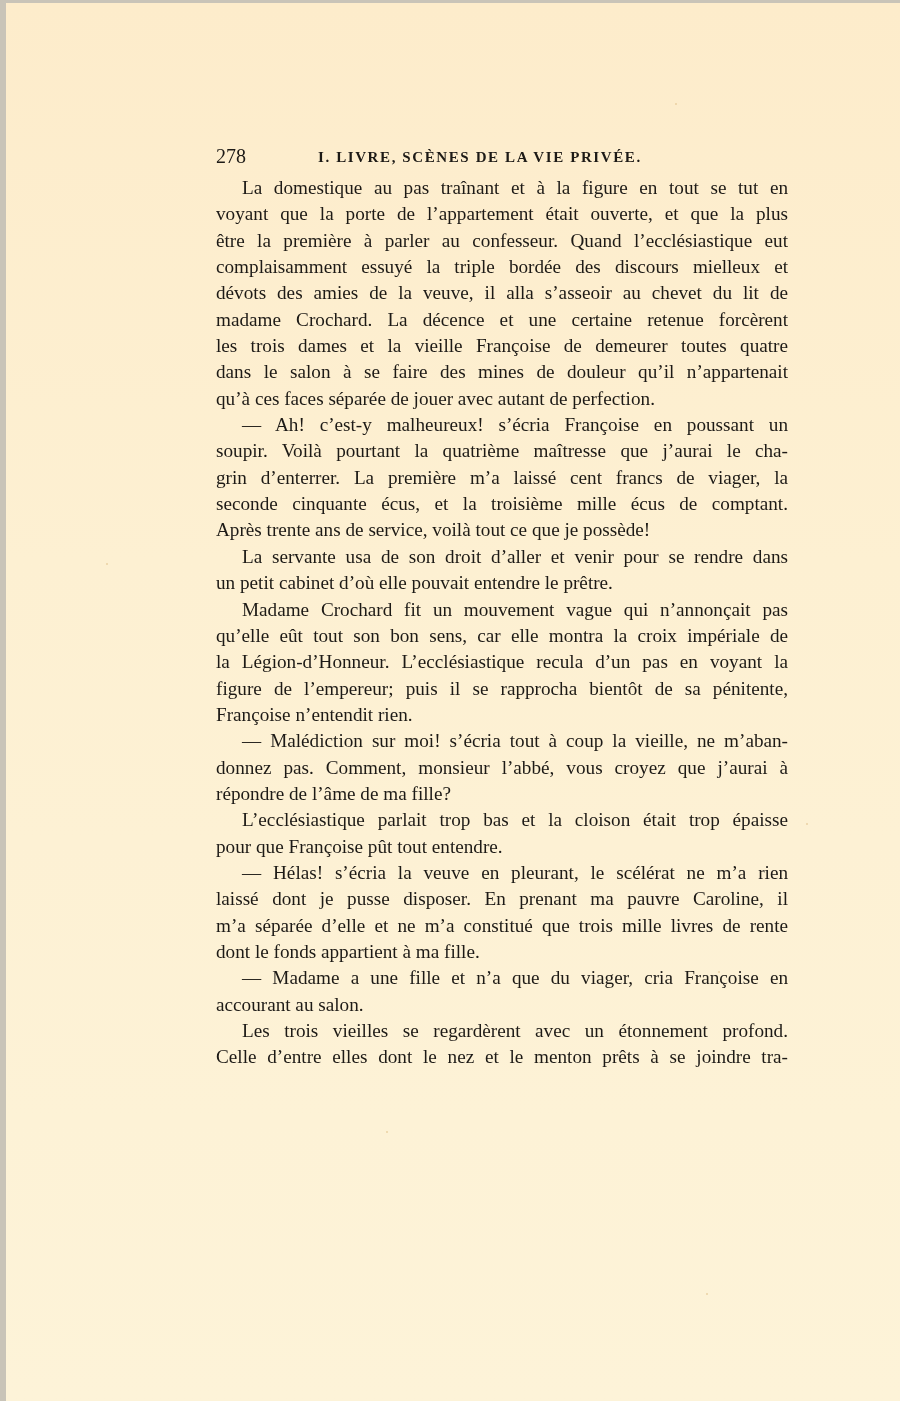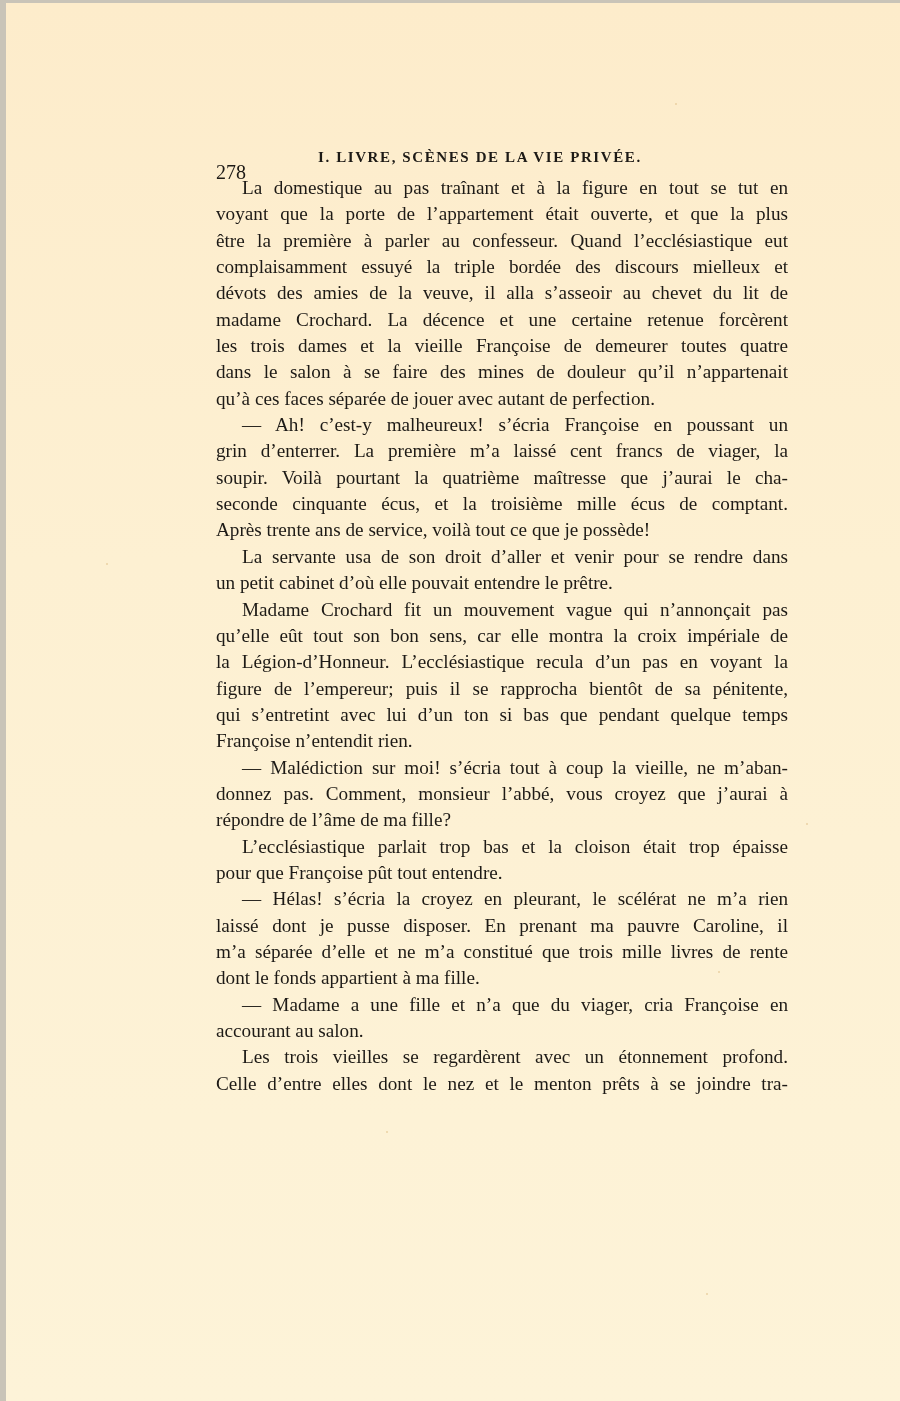--- a/index.html
+++ b/index.html
@@ -26,21 +26,21 @@
     left: 210px;
     top: 141px;
     width: 566px;
     height: 24px;
     font-family: "Liberation Serif", "DejaVu Serif", serif;
     color: #1d1a16;
   }
   .folio {
     position: absolute;
     left: 0;
-    top: 16px;
+    top: 0;
     font-size: 20px;
     line-height: 24px;
     text-align: right;
   }
   .head-title {
     position: absolute;
     left: 102px;
     top: 2px;
     font-size: 15px;
     line-height: 22px;
@@ -98,48 +98,47 @@
         <span class="line">être la première à parler au confesseur. Quand l’ecclésiastique eut</span>
         <span class="line">complaisamment essuyé la triple bordée des discours mielleux et</span>
         <span class="line">dévots des amies de la veuve, il alla s’asseoir au chevet du lit de</span>
         <span class="line">madame Crochard. La décence et une certaine retenue forcèrent</span>
         <span class="line">les trois dames et la vieille Françoise de demeurer toutes quatre</span>
         <span class="line">dans le salon à se faire des mines de douleur qu’il n’appartenait</span>
         <span class="line last">qu’à ces faces séparée de jouer avec autant de perfection.</span>
       </div>
       <div>
         <span class="line indent">— Ah! c’est-y malheureux! s’écria Françoise en poussant un</span>
+        <span class="line">soupir. Voilà pourtant la quatrième maîtresse que j’aurai le cha-</span>
         <span class="line">grin d’enterrer. La première m’a laissé cent francs de viager, la</span>
-        <span class="line">soupir. Voilà pourtant la quatrième maîtresse que j’aurai le cha-</span>
         <span class="line">seconde cinquante écus, et la troisième mille écus de comptant.</span>
         <span class="line last">Après trente ans de service, voilà tout ce que je possède!</span>
       </div>
       <div>
         <span class="line indent">La servante usa de son droit d’aller et venir pour se rendre dans</span>
         <span class="line last">un petit cabinet d’où elle pouvait entendre le prêtre.</span>
       </div>
       <div>
         <span class="line indent">Madame Crochard fit un mouvement vague qui n’annonçait pas</span>
         <span class="line">qu’elle eût tout son bon sens, car elle montra la croix impériale de</span>
         <span class="line">la Légion-d’Honneur. L’ecclésiastique recula d’un pas en voyant la</span>
         <span class="line">figure de l’empereur; puis il se rapprocha bientôt de sa pénitente,</span>
-        <span class="line">qui s’entretint avec lui d’un ton si bas que pendant quelque temps</span>
         <span class="line last">Françoise n’entendit rien.</span>
       </div>
       <div>
         <span class="line indent">— Malédiction sur moi! s’écria tout à coup la vieille, ne m’aban-</span>
         <span class="line">donnez pas. Comment, monsieur l’abbé, vous croyez que j’aurai à</span>
         <span class="line last">répondre de l’âme de ma fille?</span>
       </div>
       <div>
         <span class="line indent">L’ecclésiastique parlait trop bas et la cloison était trop épaisse</span>
         <span class="line last">pour que Françoise pût tout entendre.</span>
       </div>
       <div>
-        <span class="line indent">— Hélas! s’écria la croyez en pleurant, le scélérat ne m’a rien</span>
+        <span class="line indent">— Hélas! s’écria la veuve en pleurant, le scélérat ne m’a rien</span>
         <span class="line">laissé dont je pusse disposer. En prenant ma pauvre Caroline, il</span>
         <span class="line">m’a séparée d’elle et ne m’a constitué que trois mille livres de rente</span>
         <span class="line last">dont le fonds appartient à ma fille.</span>
       </div>
       <div>
         <span class="line indent">— Madame a une fille et n’a que du viager, cria Françoise en</span>
         <span class="line last">accourant au salon.</span>
       </div>
       <div>
         <span class="line indent">Les trois vieilles se regardèrent avec un étonnement profond.</span>

